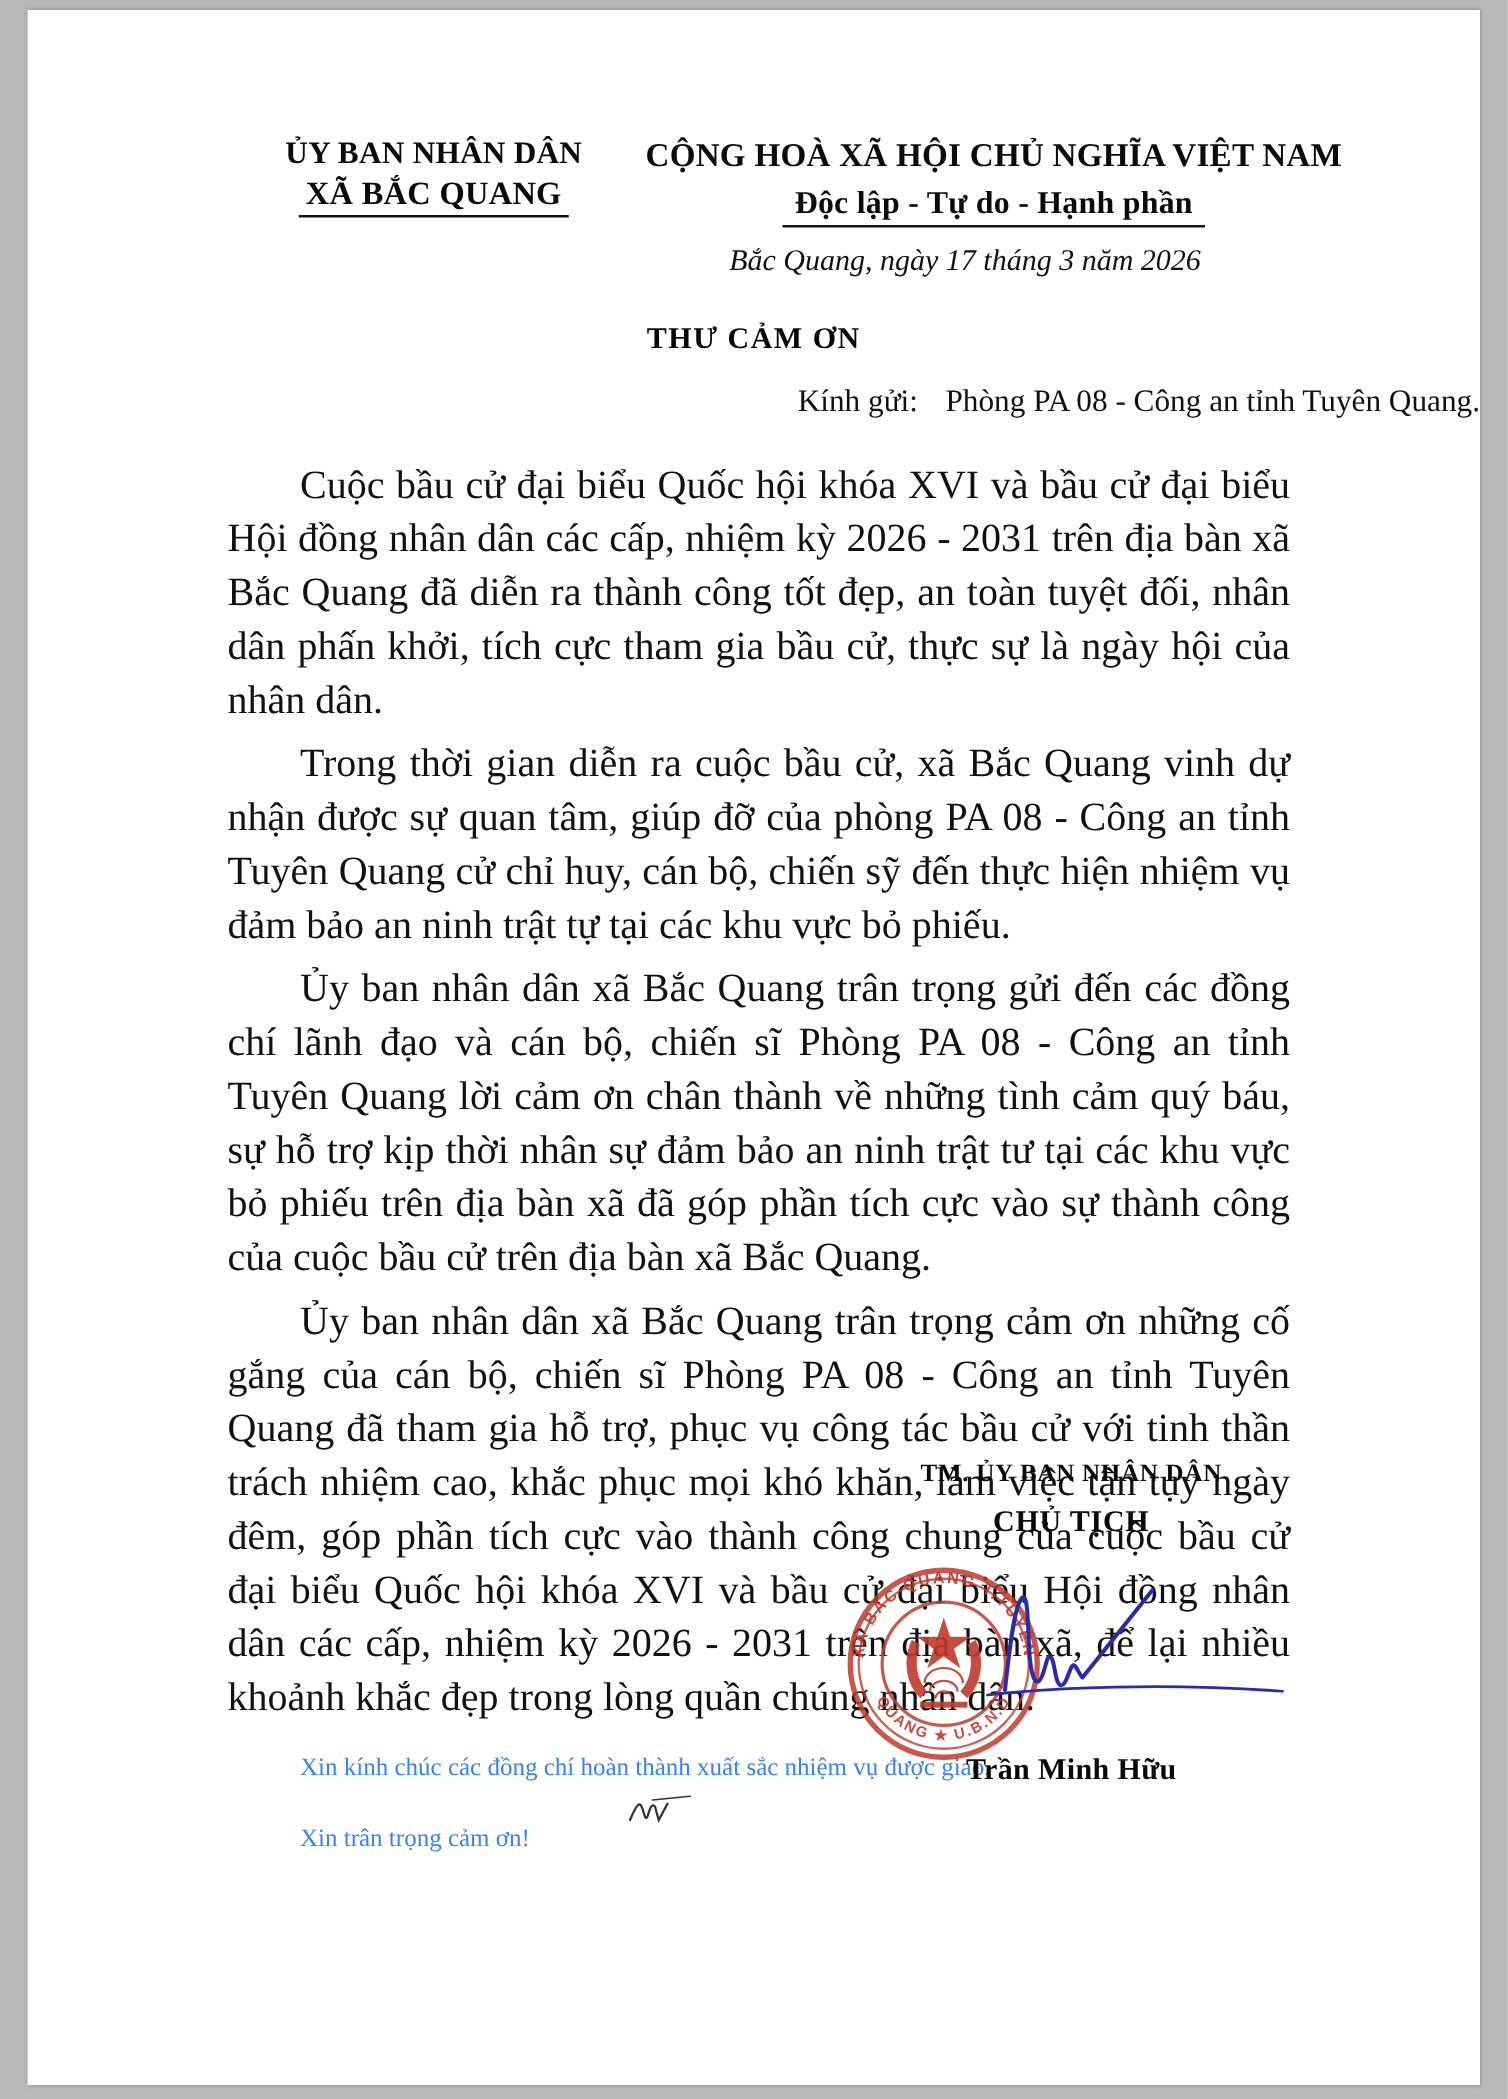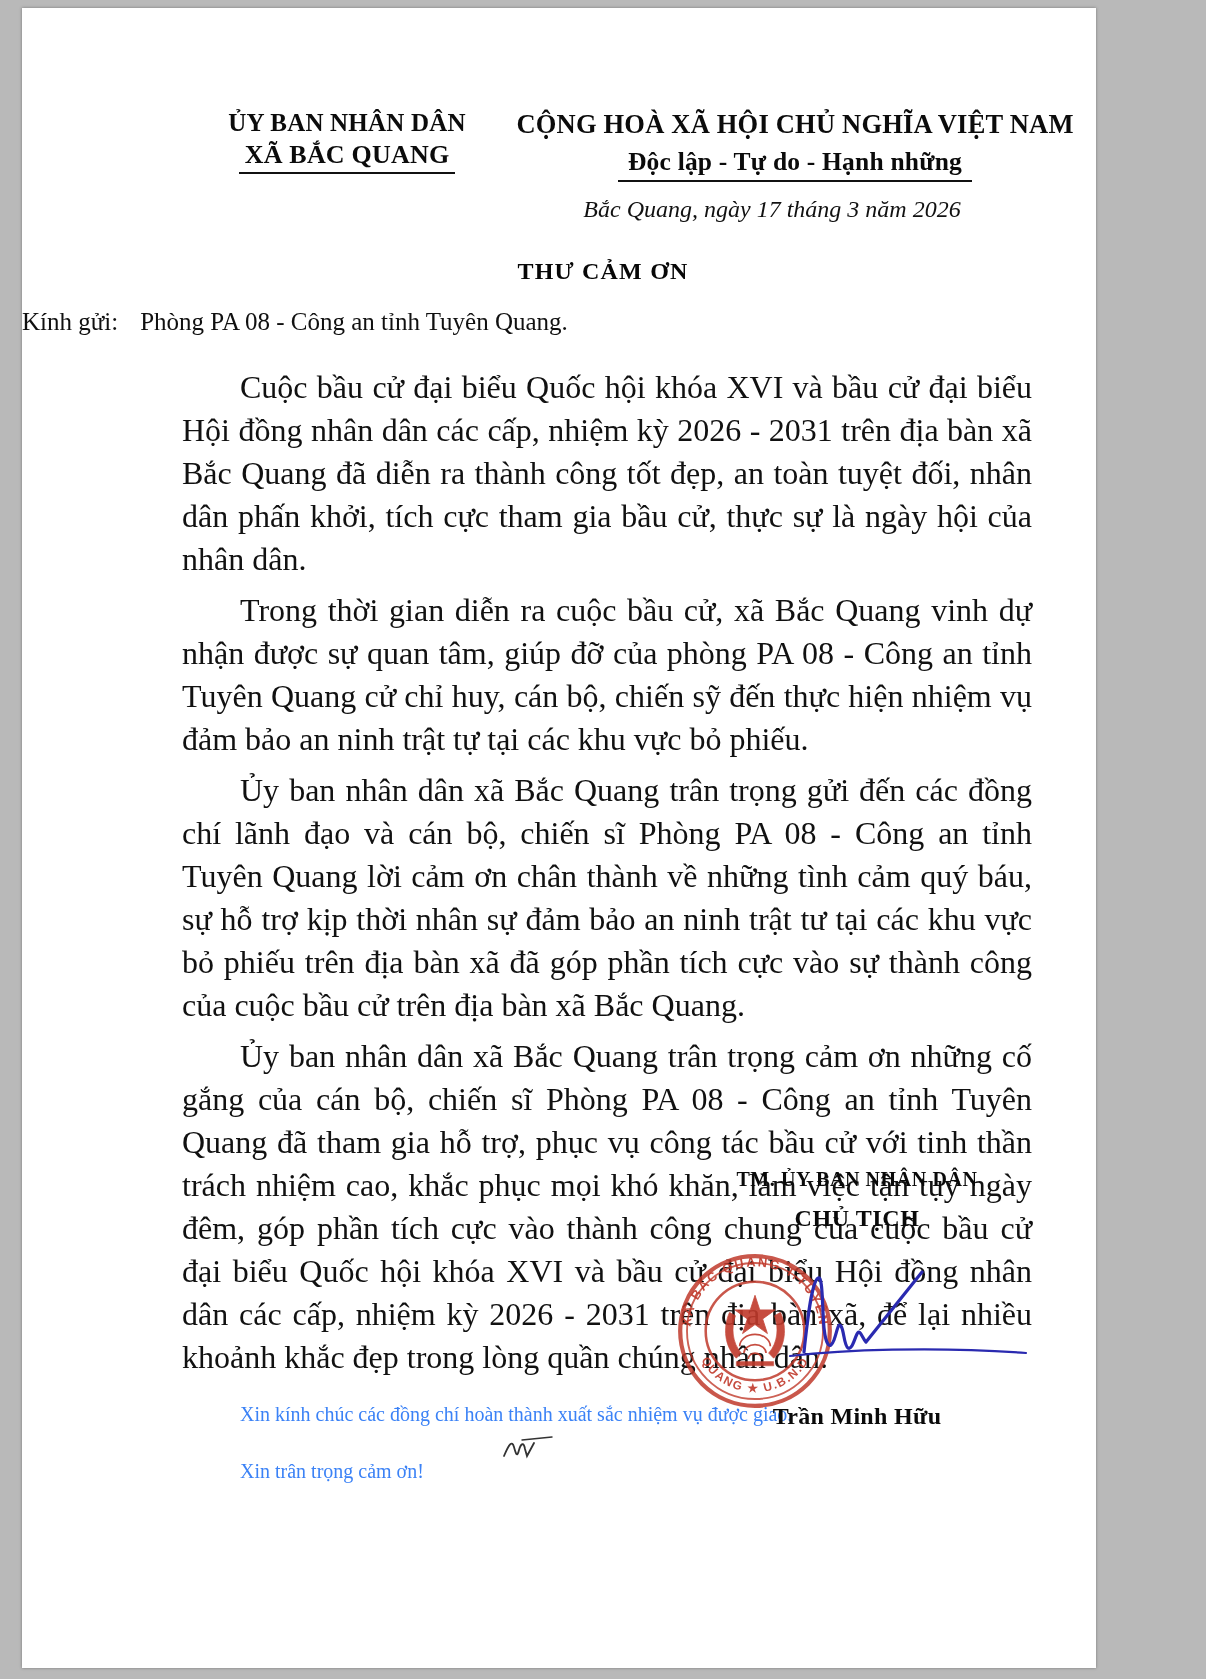--- a/index.html
+++ b/index.html
@@ -10,21 +10,21 @@
   body {
     width: 1206px;
     height: 1679px;
     font-family: "Liberation Serif", "DejaVu Serif", serif;
     overflow: hidden;
   }
   .page {
     position: absolute;
     left: 22px;
     top: 8px;
-    width: 1074px;
+    width: 1162px;
     height: 1660px;
     background: #ffffff;
     box-shadow: 0 0 3px rgba(0,0,0,0.35);
     overflow: hidden;
   }
   .sheet {
     position: absolute;
     left: 0; top: 0;
     width: 1162px;
     height: 1660px;
@@ -93,21 +93,21 @@
     font-size: 24px;
     font-weight: bold;
     letter-spacing: 1.2px;
     color: #070707;
   }
   .recipient {
     position: absolute;
     left: 0;
     top: 300px;
     width: 1162px;
-    text-align: left;
+    text-align: right;
     font-size: 25px;
     color: #101010;
   }
   .recipient .rcpt-label { margin-right: 22px; }
 
   
   .body-block {
     position: absolute;
     left: 160px;
     top: 358px;
@@ -195,21 +195,21 @@
 <div class="page">
   <div class="sheet">
 
     <div class="header">
       <div class="hdr-left">
         <div class="org-line1">ỦY BAN NHÂN DÂN</div>
         <div><span class="org-line2">XÃ BẮC QUANG</span></div>
       </div>
       <div class="hdr-right">
         <div class="nation-line1">CỘNG HOÀ XÃ HỘI CHỦ NGHĨA VIỆT NAM</div>
-        <div><span class="nation-line2">Độc lập - Tự do - Hạnh những</span></div>
+        <div><span class="nation-line2">Độc lập - Tự do - Hạnh phần</span></div>
       </div>
     </div>
 
     <div class="datestamp">Bắc Quang, ngày 17 tháng 3 năm 2026</div>
 
     <div class="doc-title">THƯ CẢM ƠN</div>
 
     <div class="recipient">
       <span class="rcpt-label">Kính gửi:</span><span>Phòng PA 08 - Công an tỉnh Tuyên Quang.</span>
     </div>

